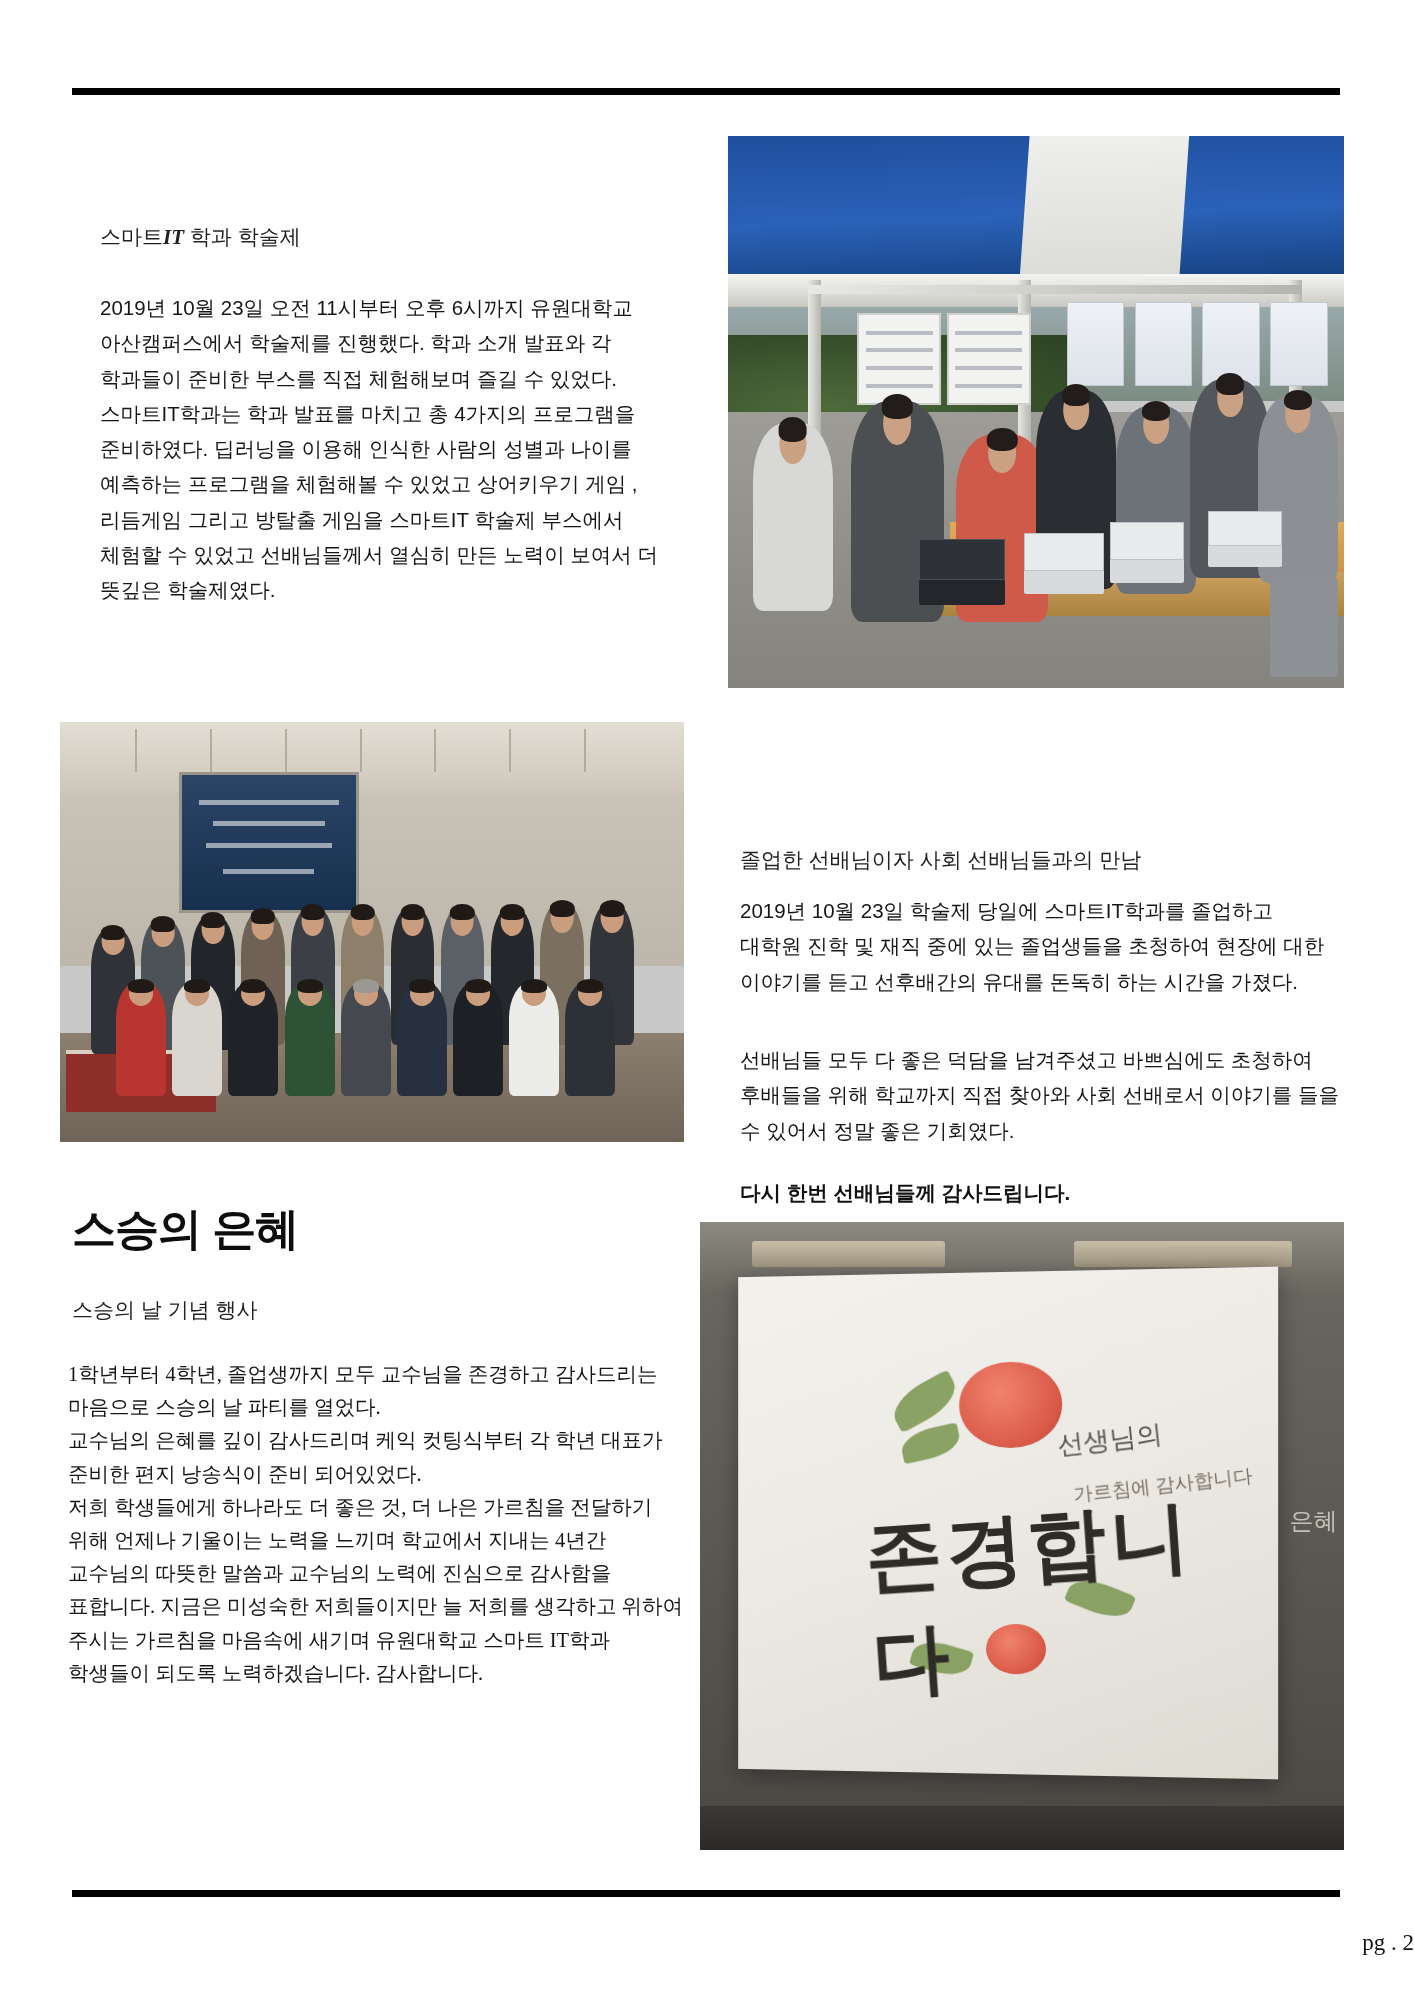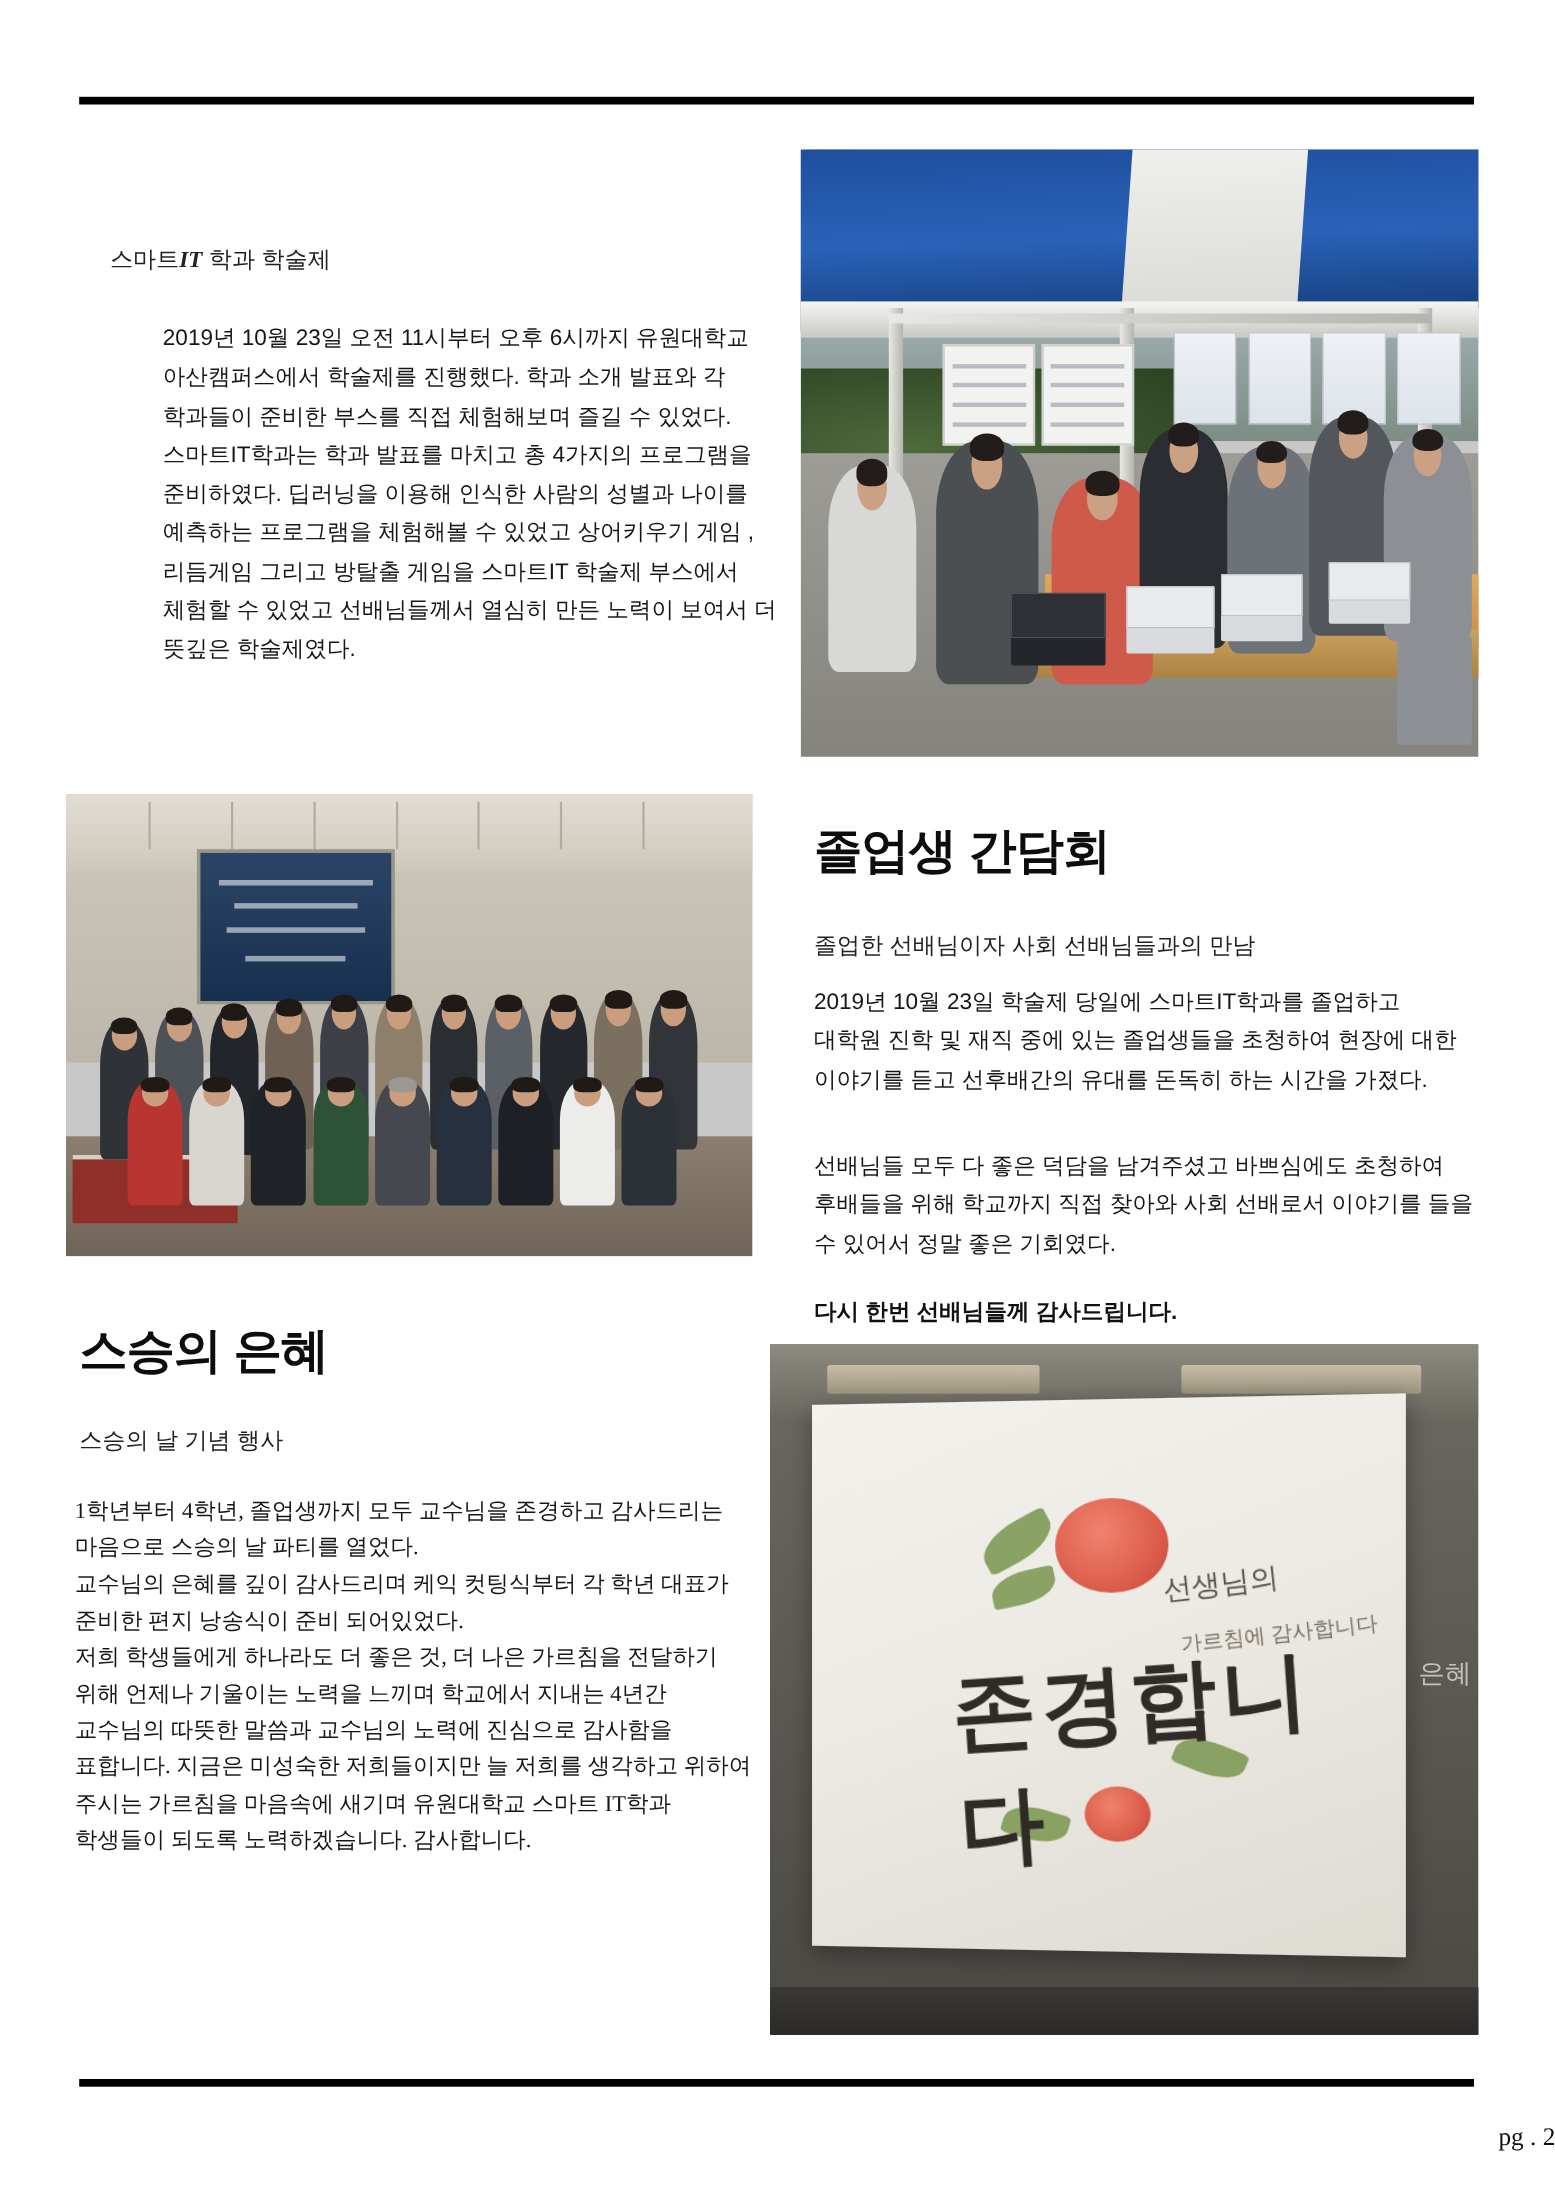--- a/index.html
+++ b/index.html
@@ -94,21 +94,20 @@
     position: absolute;
     left: 100px;
     top: 222px;
     width: 460px;
   }
   #sec-academic-body {
     position: absolute;
     left: 100px;
     top: 290px;
     width: 590px;
-    margin-left: 48px;
   }
 
   
   #sec-grad-title {
     position: absolute;
     left: 740px;
     top: 750px;
     width: 560px;
   }
   #sec-grad-sub {
@@ -637,23 +636,20 @@
     <div class="g-person" style="left:72%; top:62%; width:8%; height:27%; background:#ececea;">
         <div class="head" style="width:48%;height:22%"></div>
         <div class="hair" style="width:52%;height:12%"></div>
       </div>
     <div class="g-person" style="left:81%; top:62%; width:8%; height:27%; background:#2c3037;">
         <div class="head" style="width:48%;height:22%"></div>
         <div class="hair" style="width:52%;height:12%"></div>
       </div>
   </div>
 
-  <div id="sec-grad-title">
-    <h1 class="h1">졸업생 간담회</h1>
-  </div>
   <div id="sec-grad-sub">
     <p class="subtitle">졸업한 선배님이자 사회 선배님들과의 만남</p>
   </div>
   <div id="sec-grad-body">
     <p class="body-text">2019년 10월 23일 학술제 당일에 스마트IT학과를 졸업하고 대학원 진학 및 재직 중에 있는 졸업생들을 초청하여 현장에 대한 이야기를 듣고 선후배간의 유대를 돈독히 하는 시간을 가졌다.</p>
   </div>
   <div id="sec-grad-body2">
     <p class="body-text">선배님들 모두 다 좋은 덕담을 남겨주셨고 바쁘심에도 초청하여 후배들을 위해 학교까지 직접 찾아와 사회 선배로서 이야기를 들을 수 있어서 정말 좋은 기회였다.</p>
   </div>
   <div id="sec-grad-bold">

